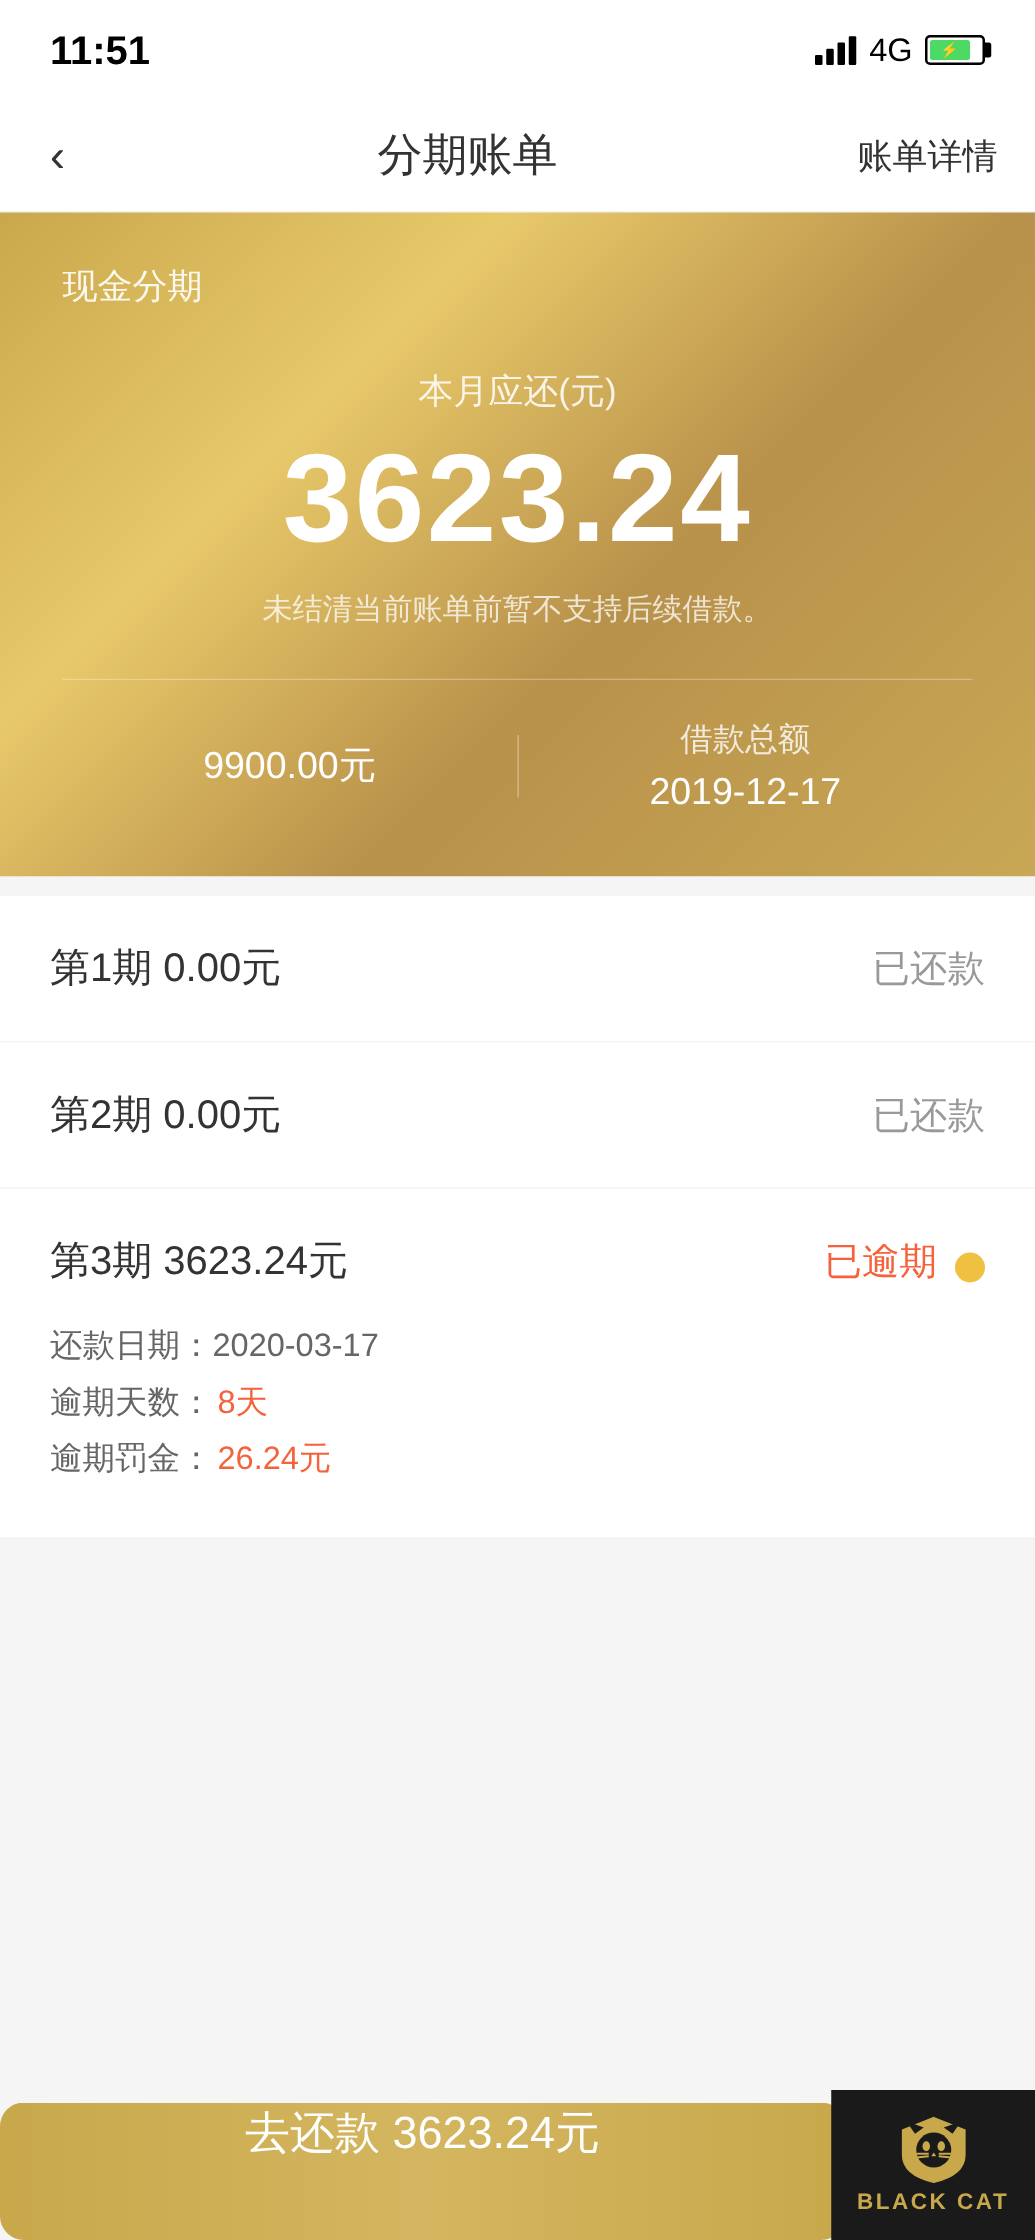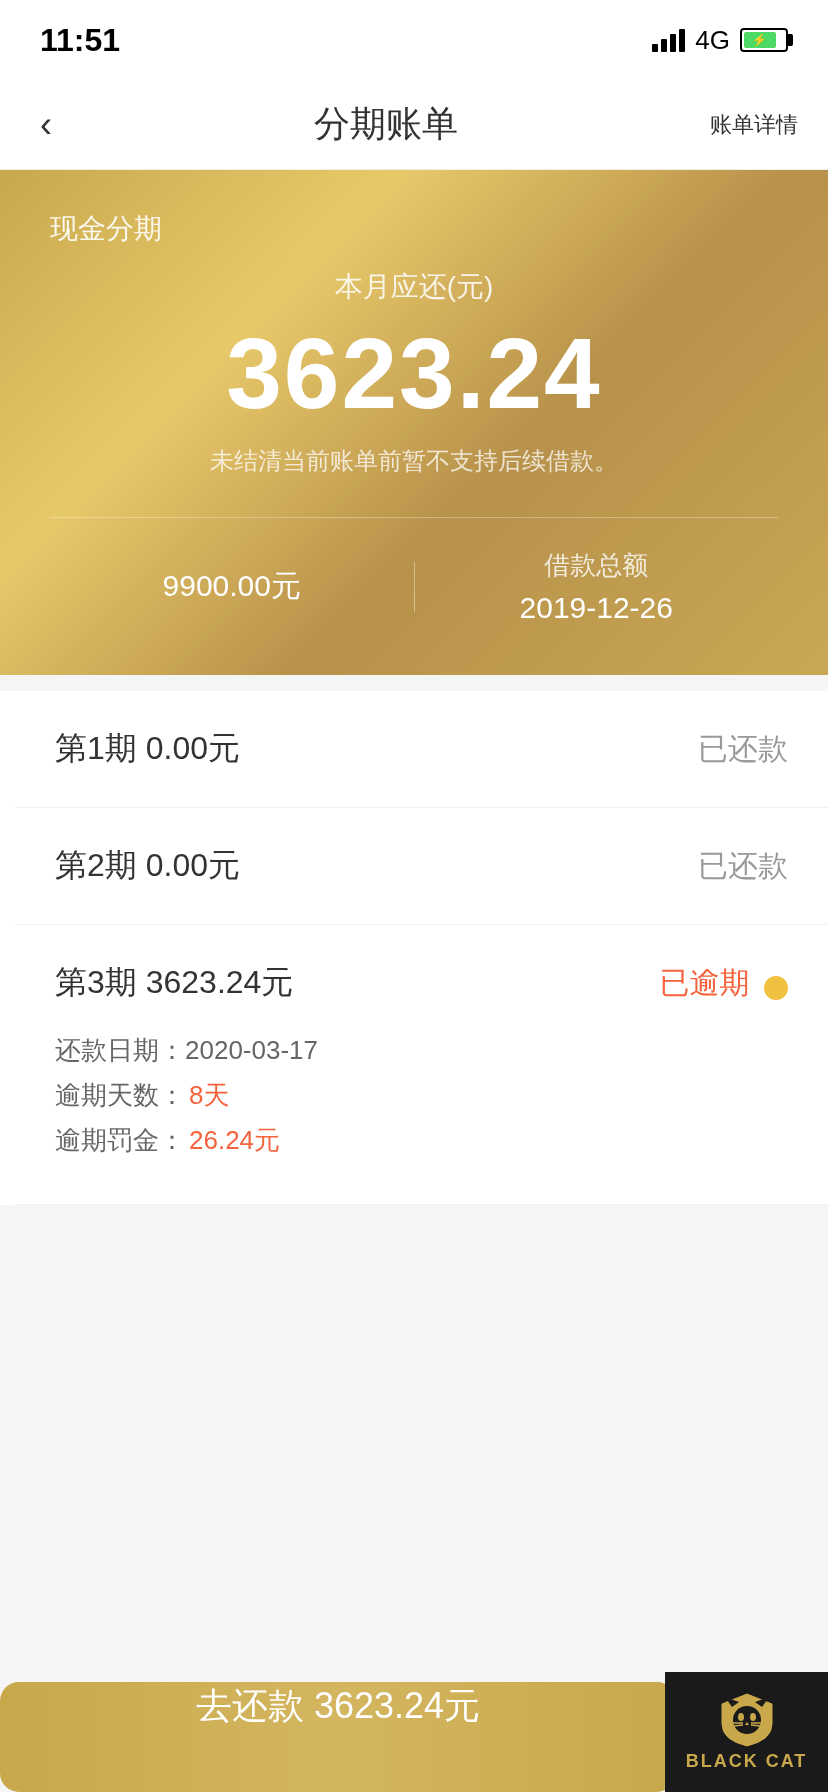--- a/index.html
+++ b/index.html
@@ -109,36 +109,36 @@
       color: #333;
       cursor: pointer;
       padding: 10px;
     }
     .nav-title {
       font-size: 36px;
       font-weight: 500;
       color: #333;
     }
     .nav-detail {
-      font-size: 22px;
+      font-size: 28px;
       color: #333;
       cursor: pointer;
     }
 
     
     .hero-card {
       width: 100%;
       background: linear-gradient(135deg, #c8a84b 0%, #e8c96a 30%, #b8914a 60%, #c8a855 100%);
       padding: 40px 50px 50px;
       position: relative;
     }
     .hero-section-label {
       font-size: 28px;
       color: rgba(255,255,255,0.9);
-      margin-bottom: 20px;
+      margin-bottom: 46px;
     }
     .hero-amount-label {
       font-size: 28px;
       color: rgba(255,255,255,0.85);
       text-align: center;
       margin-bottom: 10px;
     }
     .hero-amount {
       font-size: 100px;
       color: #fff;
@@ -183,21 +183,20 @@
     
     .installment-list {
       background: #fff;
       margin-top: 16px;
     }
 
     .installment-item {
       background: #fff;
       padding: 36px 40px;
       border-bottom: 1px solid #f0f0f0;
-      margin-left: 15px;
     }
 
     .installment-item-header {
       display: flex;
       justify-content: space-between;
       align-items: center;
     }
     .installment-item-title {
       font-size: 32px;
       color: #333;
@@ -328,21 +327,21 @@
     <div class="hero-amount-label">本月应还(元)</div>
     <div class="hero-amount">3623.24</div>
     <div class="hero-notice">未结清当前账单前暂不支持后续借款。</div>
     <div class="hero-divider">
       <div class="hero-info-item">
         <div class="hero-info-value">9900.00元</div>
       </div>
       <div class="hero-info-divider"></div>
       <div class="hero-info-item">
         <div class="hero-info-label">借款总额</div>
-        <div class="hero-info-value">2019-12-26</div>
+        <div class="hero-info-value">2019-12-17</div>
       </div>
     </div>
   </div>
 
   <div class="installment-list">
 
     <div class="installment-item">
       <div class="installment-item-header">
         <span class="installment-item-title">第1期  0.00元</span>
         <span class="installment-status-paid">已还款</span>

